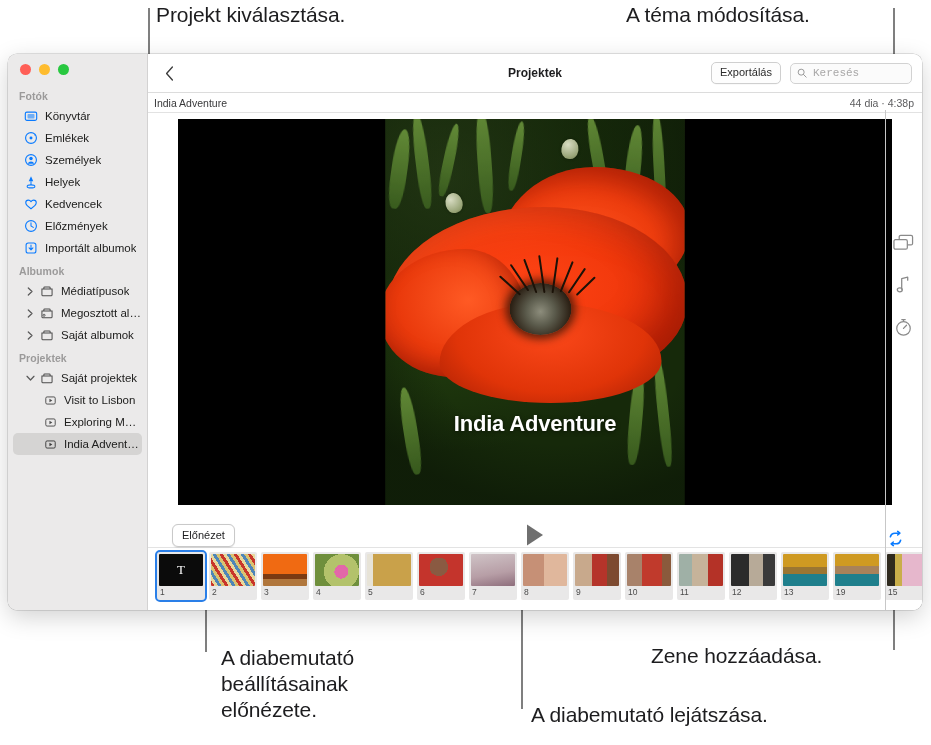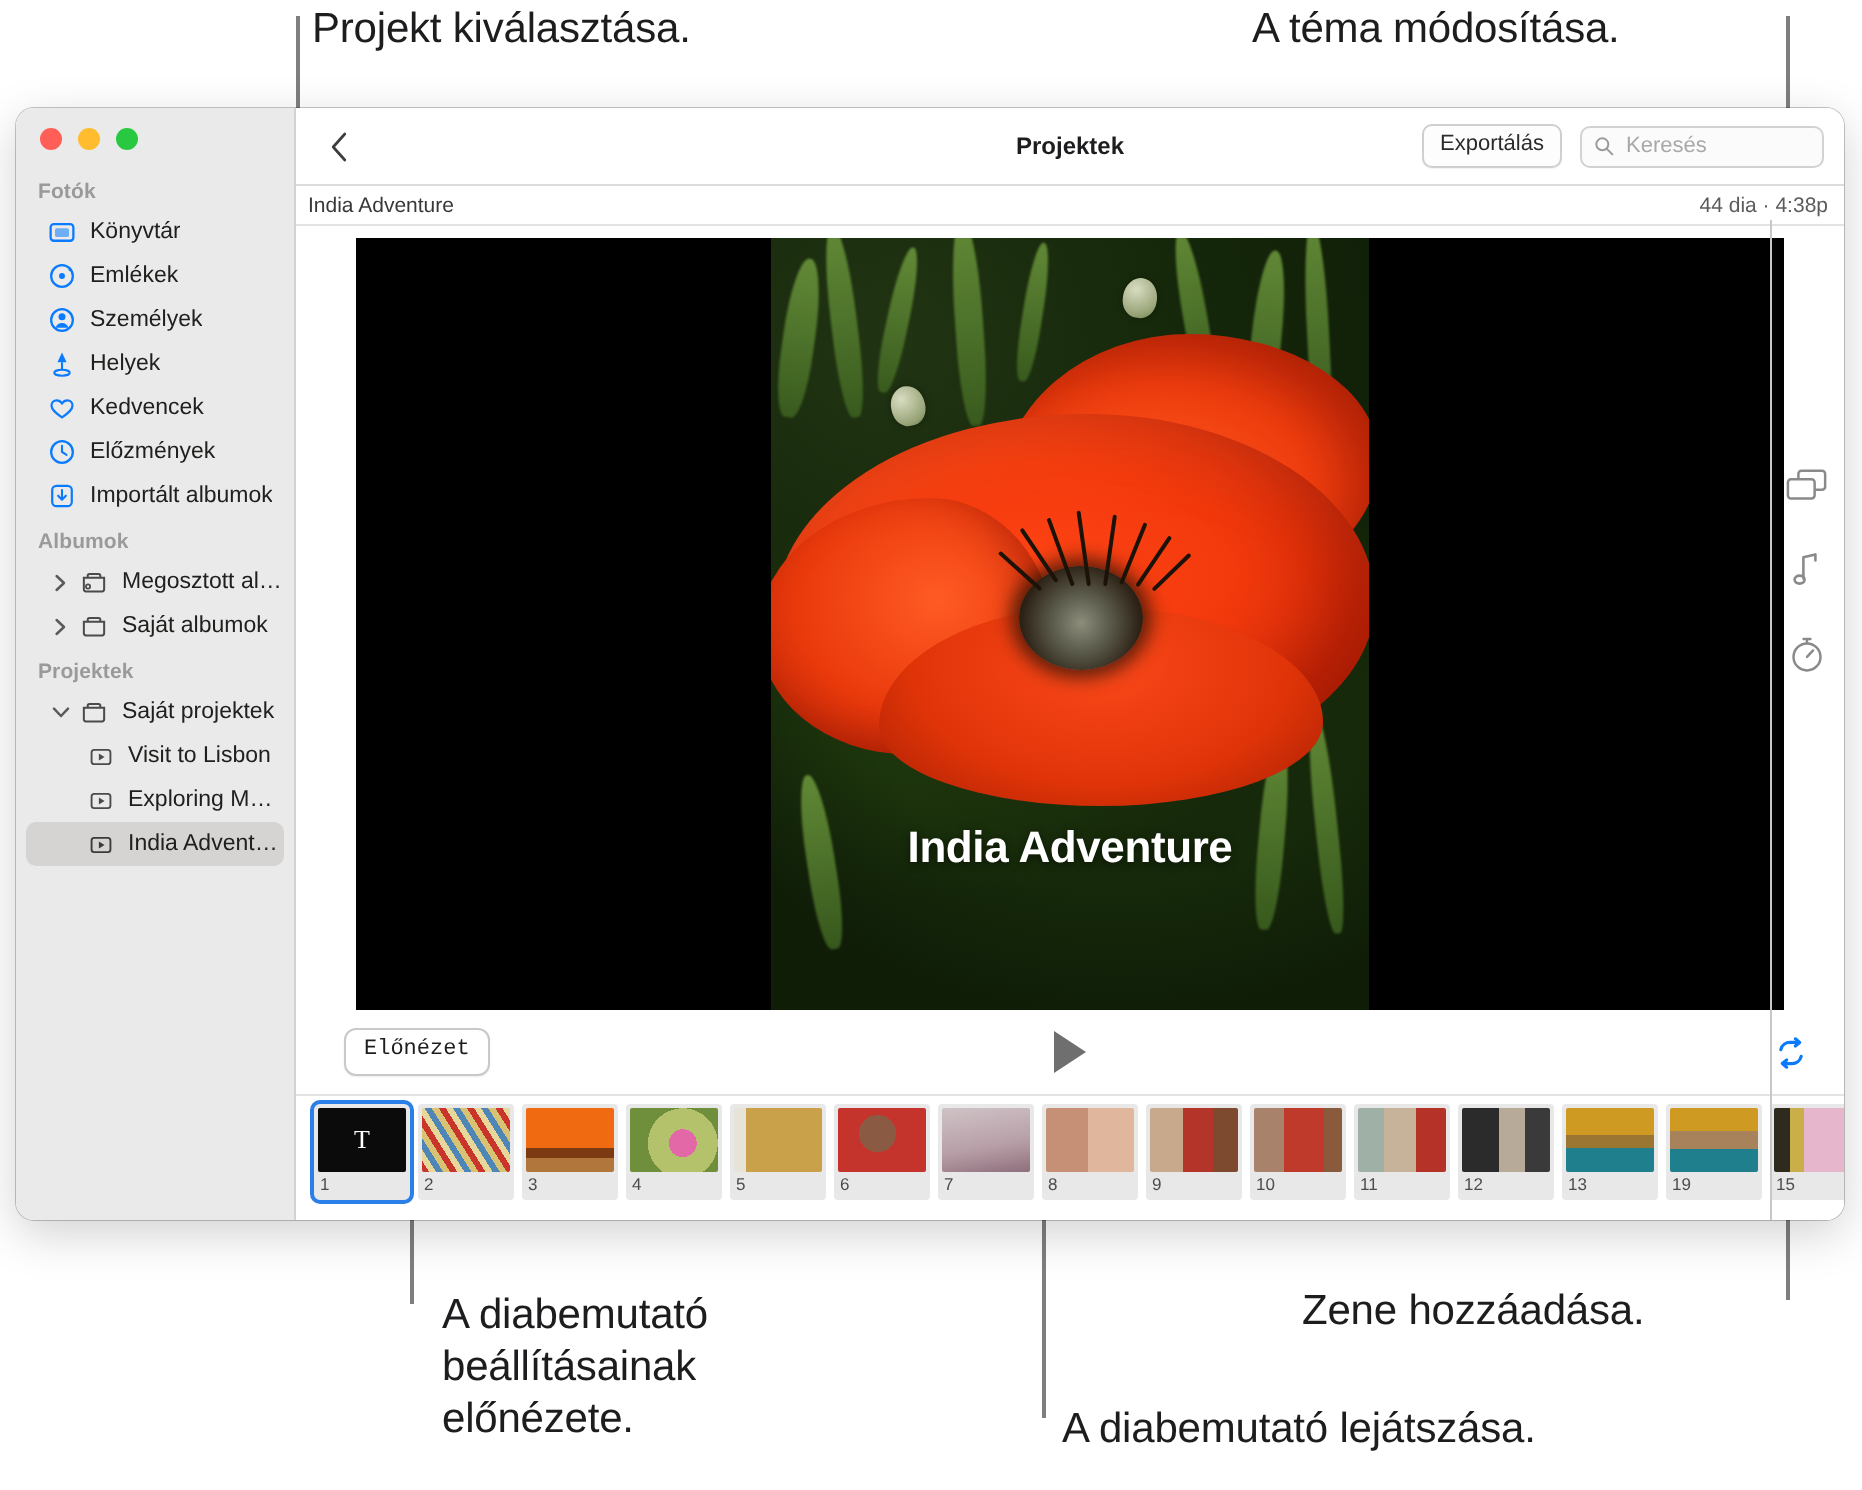--- a/index.html
+++ b/index.html
@@ -131,21 +131,21 @@
     background:#fbfbfb;
     border-radius:5px;
     display:flex;align-items:center;
     padding:0 6px;gap:4px;
     overflow:hidden;
   }
   .tb-search .mag{color:#9a9a9a;flex:0 0 auto;display:flex;}
   .tb-search input{
     border:0;outline:0;background:transparent;
     font-size:11px;color:#2b2b2b;width:100%;
-    font-family:Liberation Sans, sans-serif;
+    font-family:Liberation Mono, monospace;
   }
   .tb-search input::placeholder{color:#a9a8a8;}
 
   .subbar{
     height:19px;flex:0 0 19px;
     display:flex;align-items:center;
     padding:0 8px 0 6px;
     font-size:10.5px;color:#38383a;
     border-bottom:0.5px solid #e2e2e2;
   }
@@ -213,24 +213,23 @@
     color:#ffffff;
     font-size:22px;
     font-weight:bold;
     letter-spacing:-0.2px;
     text-shadow:0 1px 4px rgba(0,0,0,.55);
   }
 
   
   .transport{
     height:42px;flex:0 0 42px;
-    display:flex;align-items:center;
+    display:flex;align-items:flex-end;
     position:relative;
     padding:0 18px 0 24px;
-    font-family:Liberation Mono, monospace;
   }
   .preview-btn{
     border:0.5px solid #c9c9c9;
     background:#ffffff;
     border-radius:6px;
     font-size:11px;color:#1d1d1f;
     padding:4px 9px;
     line-height:1.2;
     box-shadow:0 0.5px 1px rgba(0,0,0,.08);
   }
@@ -391,20 +390,34 @@
           <svg width="14" height="14" viewBox="0 0 16 16">
             <rect x="2.4" y="2.2" width="11.2" height="11.6" rx="2.4" fill="none" stroke="#0a7bff" stroke-width="1.25"></rect>
             <path d="M8 4.6v5.2M5.8 7.8 8 10.1l2.2-2.3" fill="none" stroke="#0a7bff" stroke-width="1.2" stroke-linecap="round" stroke-linejoin="round"></path>
           </svg>
         </span>
       <span class="sb-label">Importált albumok</span>
     </div>
 
     <div class="sb-section">Albumok</div>
 
+    <div class="sb-item">
+      <span class="sb-disc">
+          <svg width="7" height="9" viewBox="0 0 7 9">
+            <path d="M1.3 1 L5 4.5 L1.3 8" fill="none" stroke="#5a5a5a" stroke-width="1.25" stroke-linecap="round" stroke-linejoin="round"></path>
+          </svg>
+        </span>
+      <span class="sb-ico">
+          <svg width="14" height="14" viewBox="0 0 16 16">
+            <path d="M2.2 5.6h11.6v6.6a1.2 1.2 0 0 1-1.2 1.2H3.4a1.2 1.2 0 0 1-1.2-1.2z" fill="none" stroke="#4b4b4b" stroke-width="1.15"></path>
+            <path d="M4.4 5.6V4.4a1 1 0 0 1 1-1h5.2a1 1 0 0 1 1 1v1.2" fill="none" stroke="#4b4b4b" stroke-width="1.15"></path>
+          </svg>
+        </span>
+      <span class="sb-label">Médiatípusok</span>
+    </div>
     <div class="sb-item">
       <span class="sb-disc">
           <svg width="7" height="9" viewBox="0 0 7 9">
             <path d="M1.3 1 L5 4.5 L1.3 8" fill="none" stroke="#5a5a5a" stroke-width="1.25" stroke-linecap="round" stroke-linejoin="round"></path>
           </svg>
         </span>
       <span class="sb-ico">
           <svg width="14" height="14" viewBox="0 0 16 16">
             <path d="M2.2 5.6h11.6v6.6a1.2 1.2 0 0 1-1.2 1.2H3.4a1.2 1.2 0 0 1-1.2-1.2z" fill="none" stroke="#4b4b4b" stroke-width="1.15"></path>
             <path d="M4.4 5.6V4.4a1 1 0 0 1 1-1h5.2a1 1 0 0 1 1 1v1.2" fill="none" stroke="#4b4b4b" stroke-width="1.15"></path>

